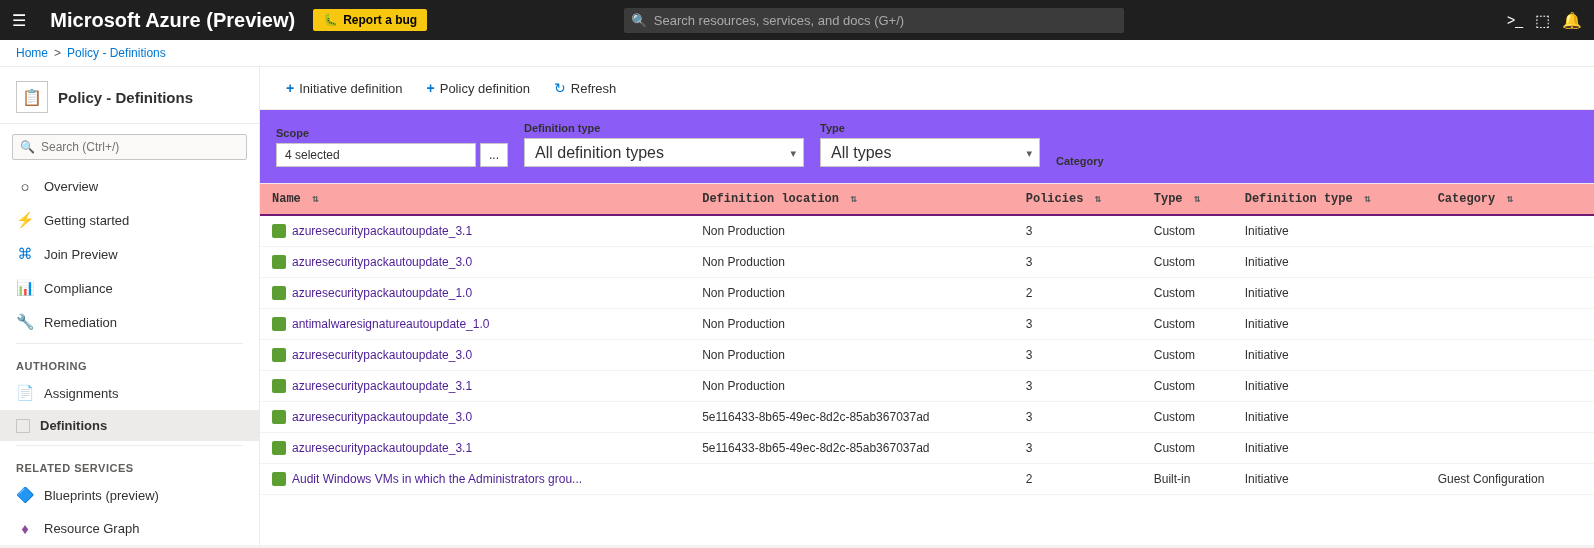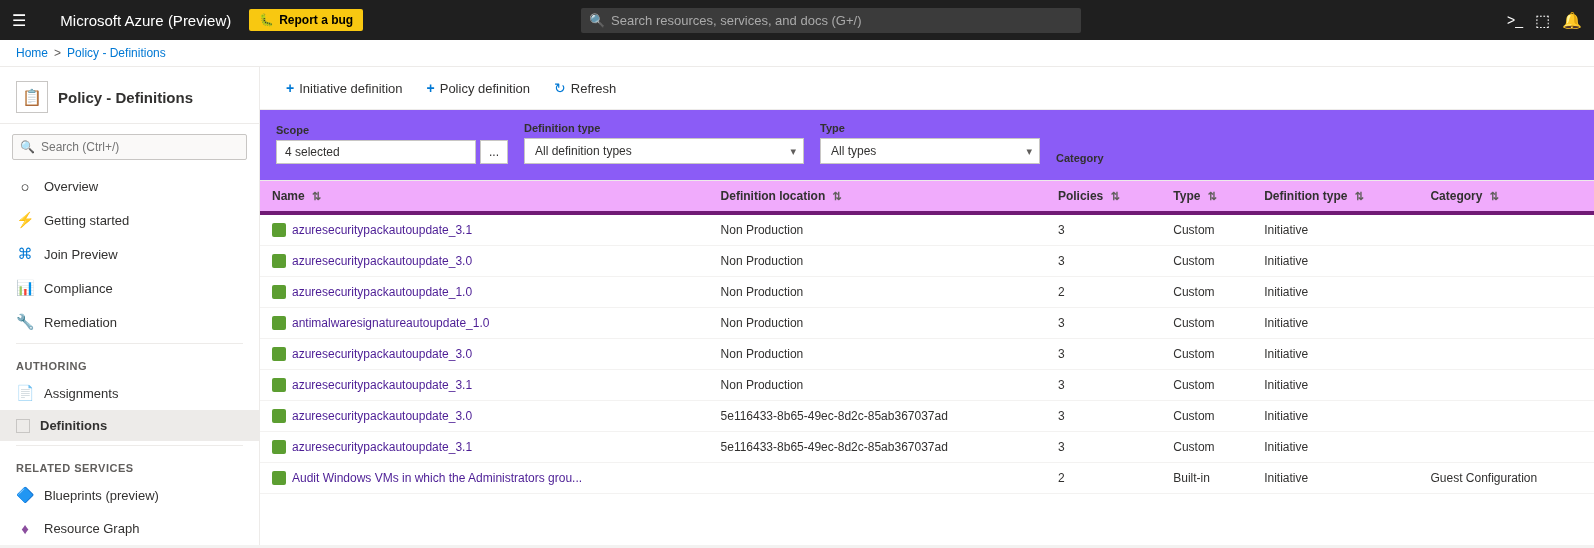--- a/index.html
+++ b/index.html
@@ -9,21 +9,21 @@
     .topnav {
       background: #1f1f1f;
       height: 40px;
       display: flex;
       align-items: center;
       padding: 0 12px;
       gap: 10px;
       color: #fff;
     }
     .topnav-menu-icon { font-size: 16px; cursor: pointer; color: #fff; }
-    .topnav-title { font-size: 15px; font-weight: 400; color: #fff; flex-shrink: 0; margin-left: 24px; }
+    .topnav-title { font-size: 20px; font-weight: 700; color: #fff; flex-shrink: 0; margin-left: 14px; }
     .topnav-bug-btn {
       background: #f8c811;
       color: #000;
       border: none;
       border-radius: 2px;
       padding: 4px 10px;
       font-size: 12px;
       cursor: pointer;
       display: flex;
       align-items: center;
@@ -187,42 +187,42 @@
       border: 1px solid #c8c6c4;
       padding: 4px 8px;
       background: #fff;
       cursor: pointer;
       font-size: 12px;
       color: #323130;
     }
     .filter-select {
       border: 1px solid #c8c6c4;
       padding: 5px 30px 5px 10px;
-      font-size: 12px;
+      font-size: 16px;
       background: #fff;
       color: #323130;
       cursor: pointer;
       appearance: none;
       width: 220px;
       outline: none;
     }
     .filter-select-wrap { position: relative; }
     .filter-select-wrap::after {
       content: '▾';
       position: absolute;
       right: 8px; top: 50%; transform: translateY(-50%);
       font-size: 11px; color: #605e5c; pointer-events: none;
     }
     .filter-select-wide { width: 280px; }
     .filter-select-cat { width: 260px; }
 
     
     .table-wrap { flex: 1; overflow: auto; }
     table { width: 100%; border-collapse: collapse; font-size: 12px; }
-    thead tr { background: #f0abfc; border-bottom: 4px solid #701a75; }
+    thead tr { background: #fca5a5; border-bottom: 2px solid #701a75; font-family: Liberation Mono, monospace; }
     thead th {
       text-align: left;
       padding: 8px 12px;
       font-weight: 600;
       color: #323130;
       white-space: nowrap;
       border-bottom: 1px solid #edebe9;
     }
     thead th .sort-icon { color: #605e5c; font-size: 11px; margin-left: 4px; }
     tbody tr { border-bottom: 1px solid #f3f2f1; }

